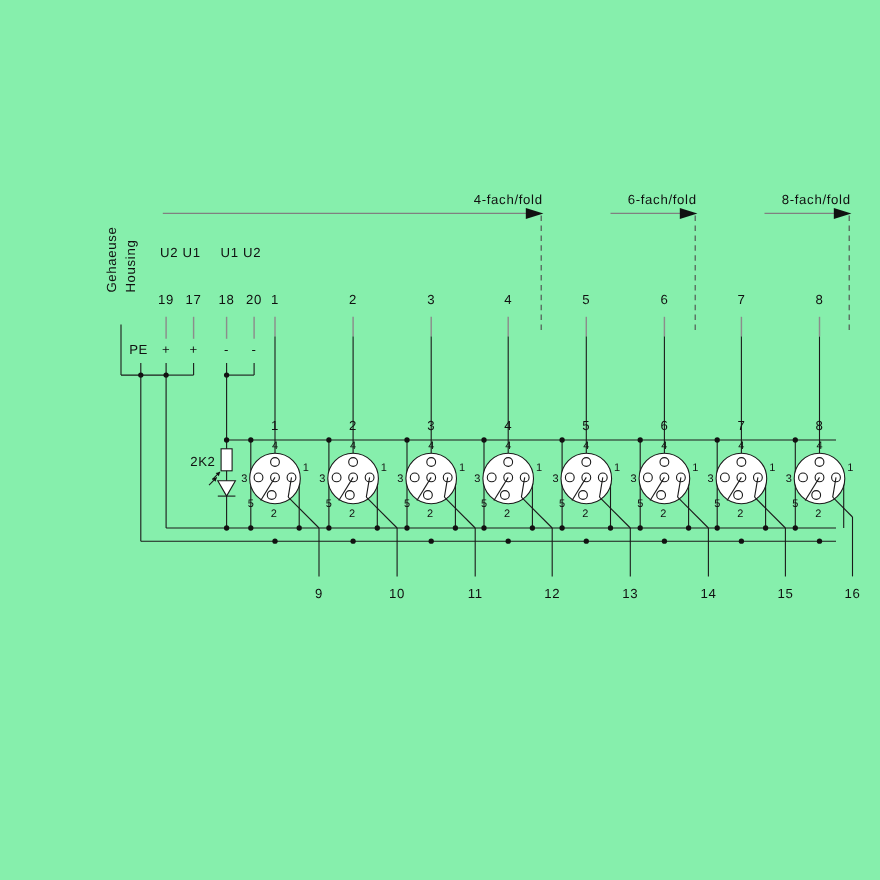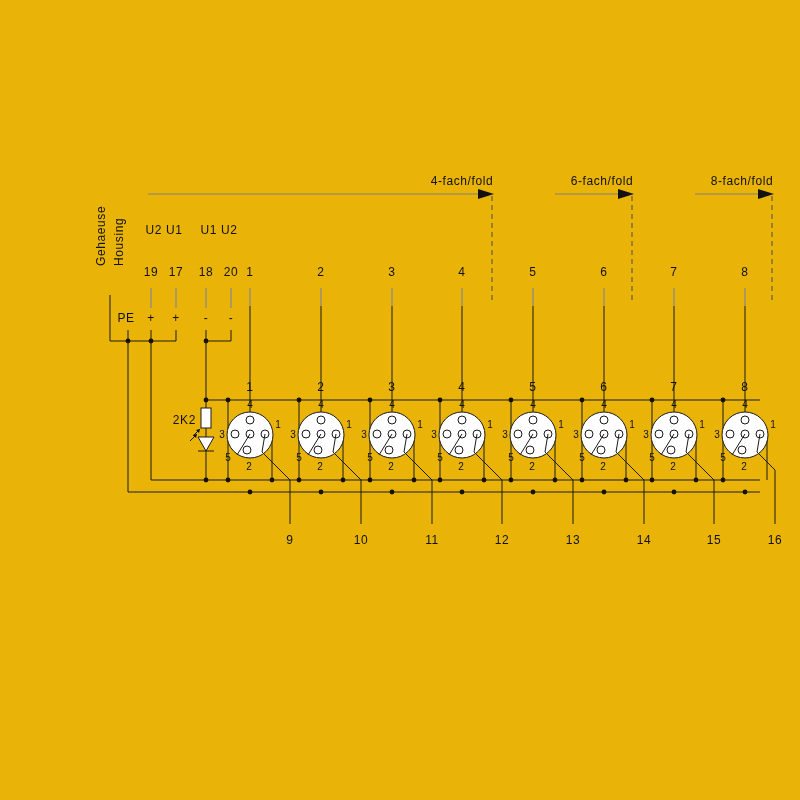--- a/index.html
+++ b/index.html
@@ -4,21 +4,21 @@
 <style>
   html, body {
     margin: 0;
     padding: 0;
     background: #ffffff;
   }
   #sheet {
     position: relative;
     width: 800px;
     height: 800px;
-    background: #eab308;
+    background: #86efac;
     font-family: "Liberation Sans", sans-serif;
     overflow: hidden;
   }
   svg.diagram {
     display: block;
     width: 800px;
     height: 800px;
   }
   .ln { stroke: #1a1a1a; stroke-width: 1; fill: none; }
   .ln-gray { stroke: #808080; stroke-width: 1.2; fill: none; }

